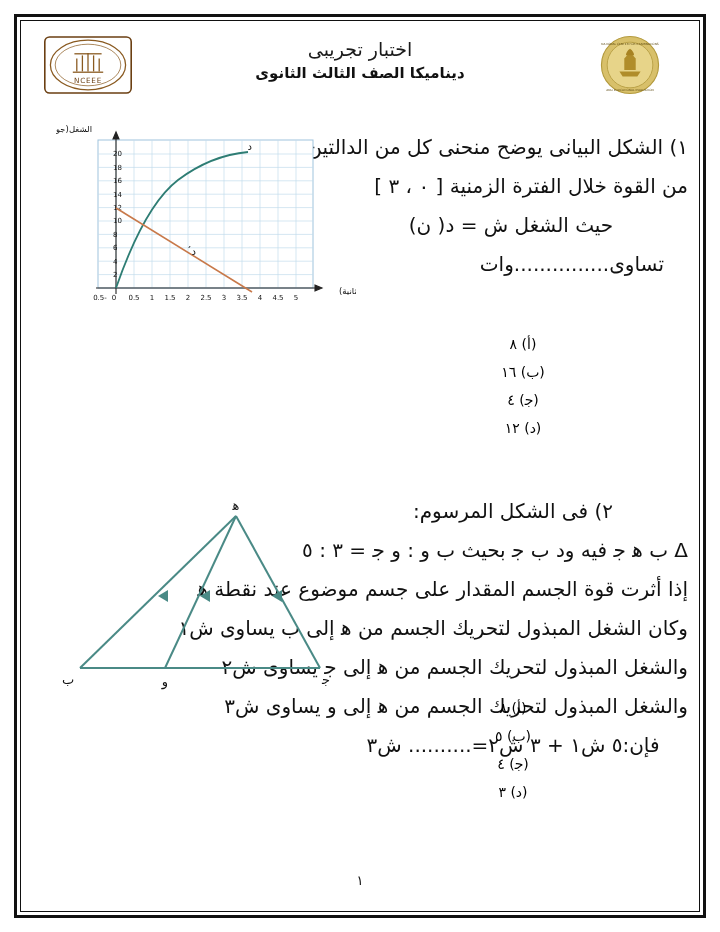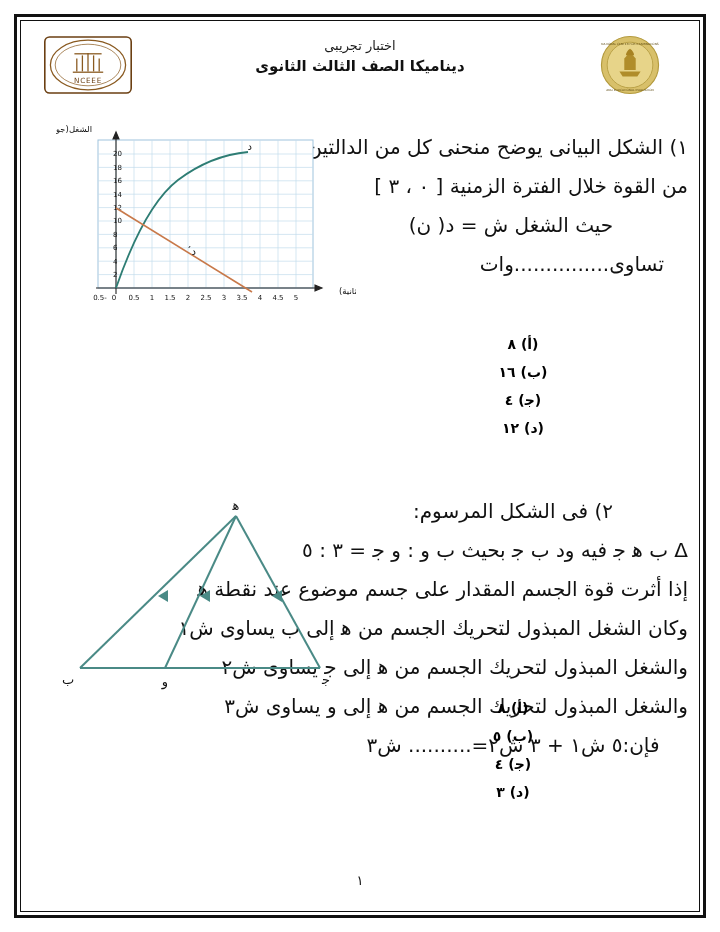--- a/index.html
+++ b/index.html
@@ -51,21 +51,21 @@
     right:18px;top:8px;
     width:92px;height:62px;
   }
   .header-titles{
     position:absolute;
     left:0;right:0;top:12px;
     text-align:center;
   }
   .title-main{
     font-family:"DejaVu Sans", sans-serif;
-    font-size:13px;
+    font-size:19px;
     color:#1a1a1a;
     letter-spacing:0.5px;
   }
   .title-sub{
     font-family:"DejaVu Sans", sans-serif;
     font-size:15px;
     font-weight:bold;
     color:#111;
     margin-top:4px;
   }
@@ -78,21 +78,20 @@
     direction:rtl;
   }
   .q-line{white-space:nowrap;}
   .choices{
     margin-top:10px;
     font-family:"DejaVu Sans", sans-serif;
     font-size:14px;
     line-height:2.0;
     text-align:center;
     direction:rtl;
-    font-weight:bold;
   }
 
   
   .q1{
     position:absolute;
     top:96px;left:0;right:0;height:370px;
   }
   .q1-text{
     position:absolute;
     right:6px;top:6px;

